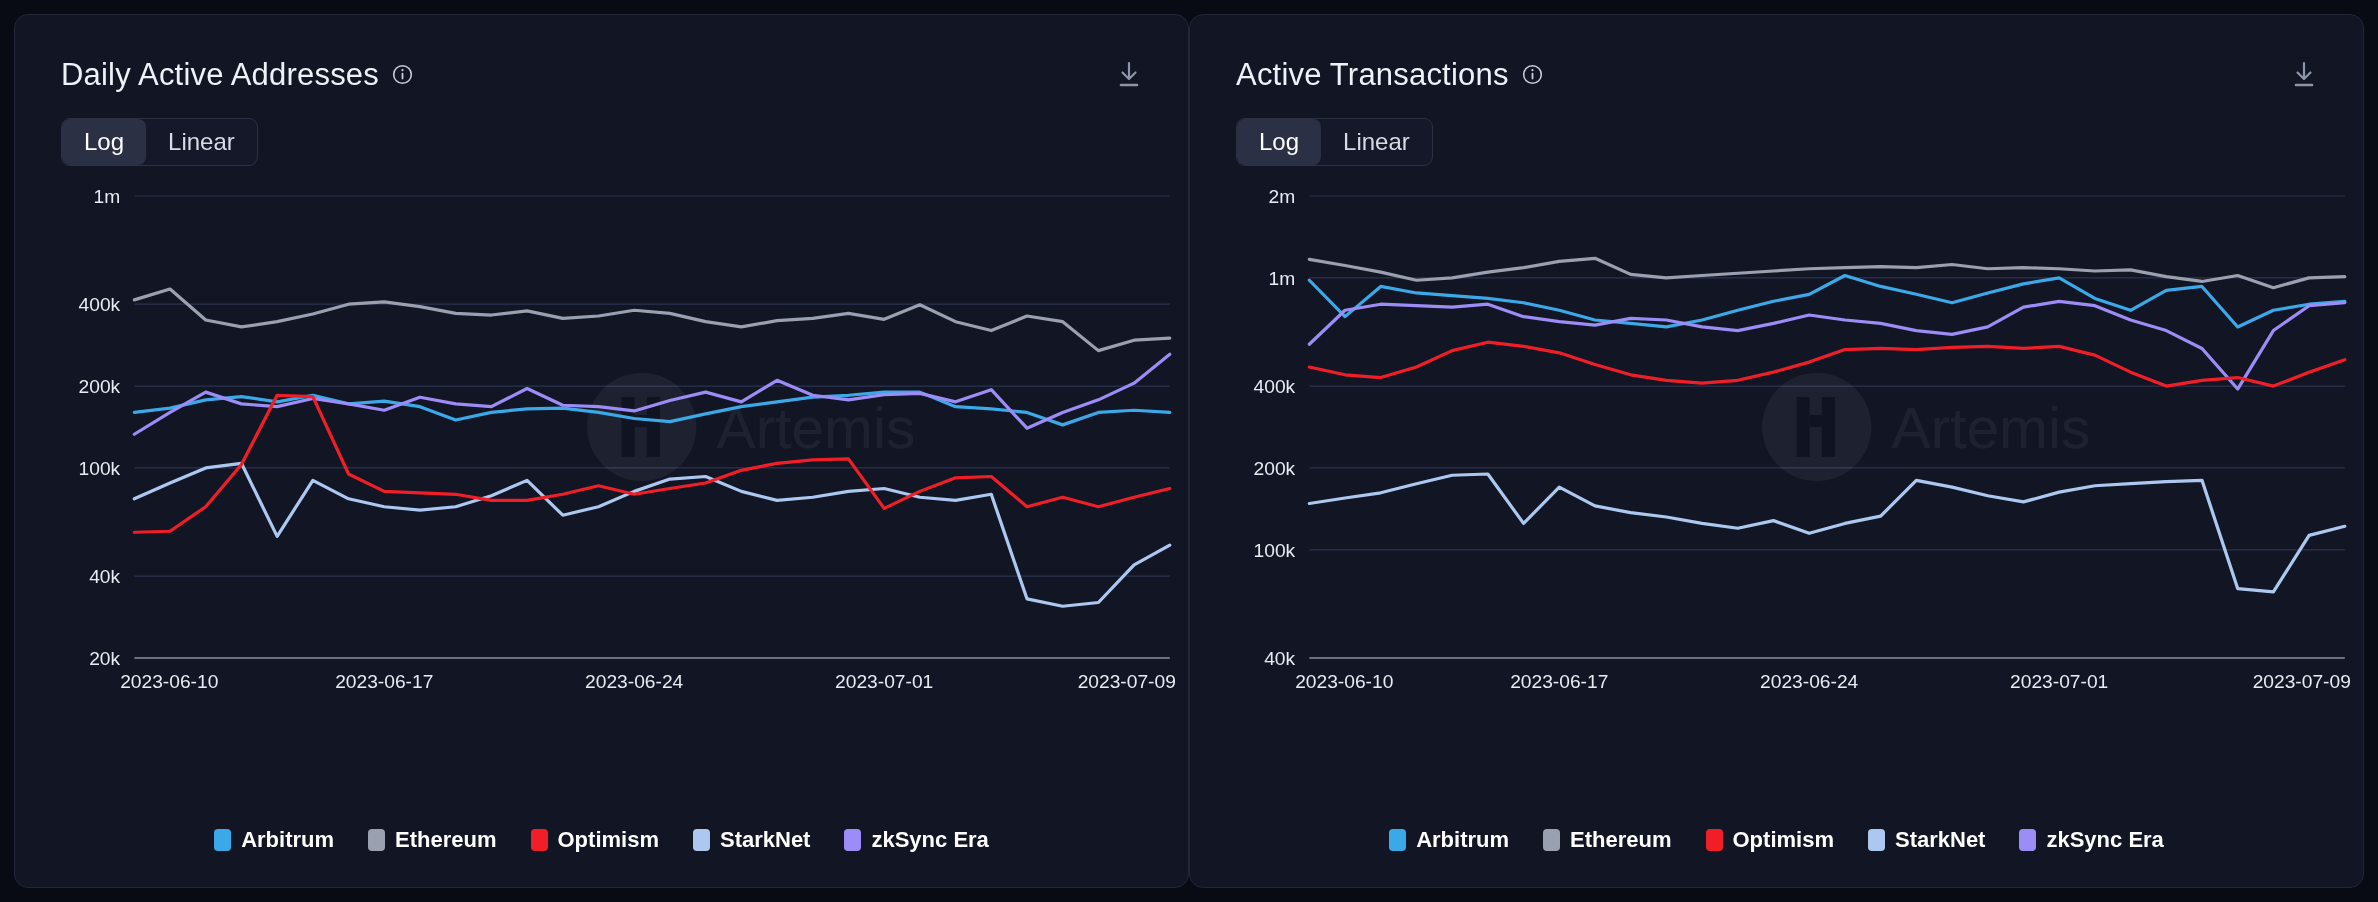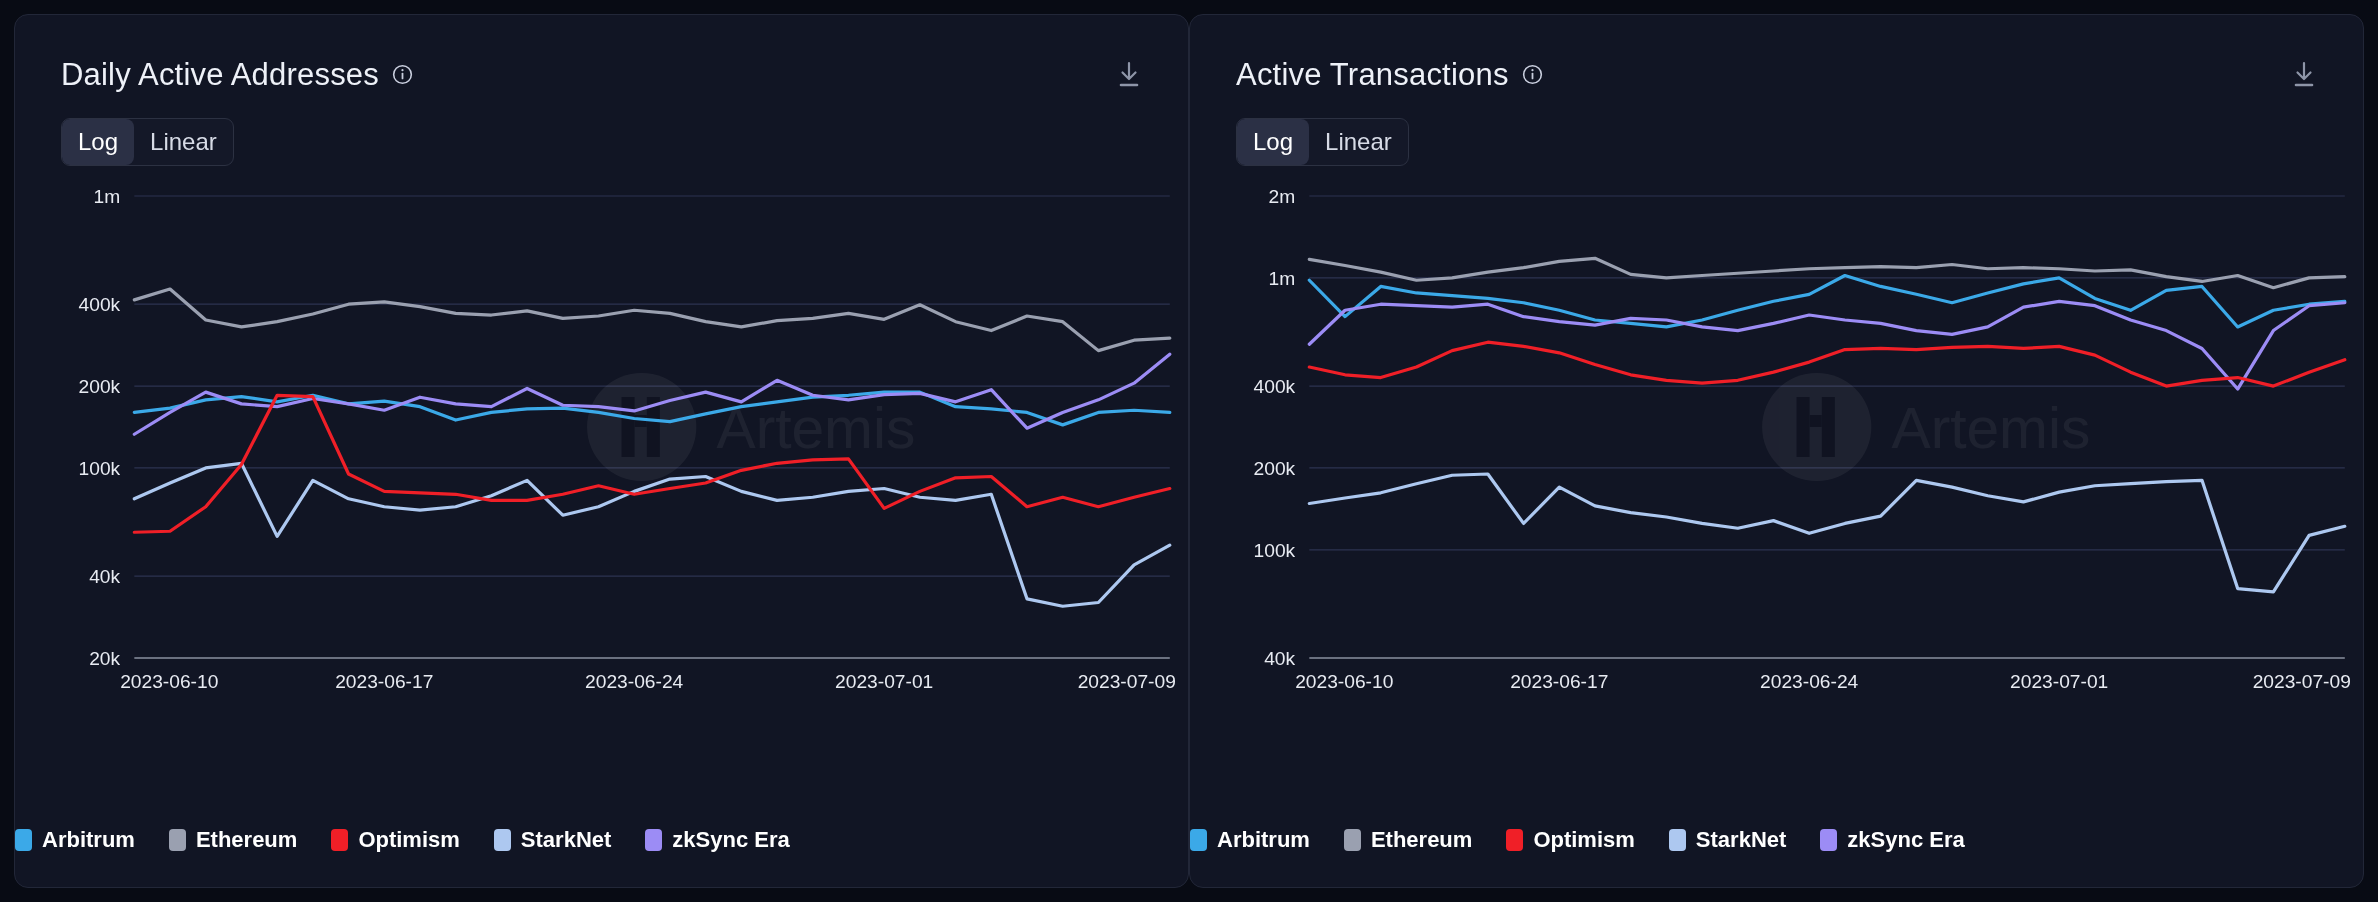--- a/index.html
+++ b/index.html
@@ -51,21 +51,21 @@
     background: #141828;
     overflow: hidden;
     height: 48px;
   }
   .toggle button {
     background: transparent;
     border: none;
     color: #d7dbe6;
     font-family: inherit;
     font-size: 24px;
-    padding: 0 16px;
+    padding: 0 22px;
     height: 100%;
     cursor: pointer;
   }
   .toggle button.active {
     background: #2b3045;
     color: #ffffff;
     border-radius: 8px;
   }
 
   .plot-wrap {
@@ -73,21 +73,21 @@
     margin-top: 16px;
     height: 560px;
   }
   .plot-svg { display: block; width: 100%; height: 100%; }
 
   .legend {
     position: absolute;
     left: 0; right: 0;
     bottom: 34px;
     display: flex;
-    justify-content: flex-start;
+    justify-content: center;
     gap: 34px;
   }
   .legend-item { display: flex; align-items: center; gap: 10px; cursor: pointer; }
   .swatch { width: 17px; height: 22px; border-radius: 4px; display: block; }
   .legend-label {
     color: #ffffff;
     font-size: 22px;
     font-weight: 700;
     white-space: nowrap;
   }

